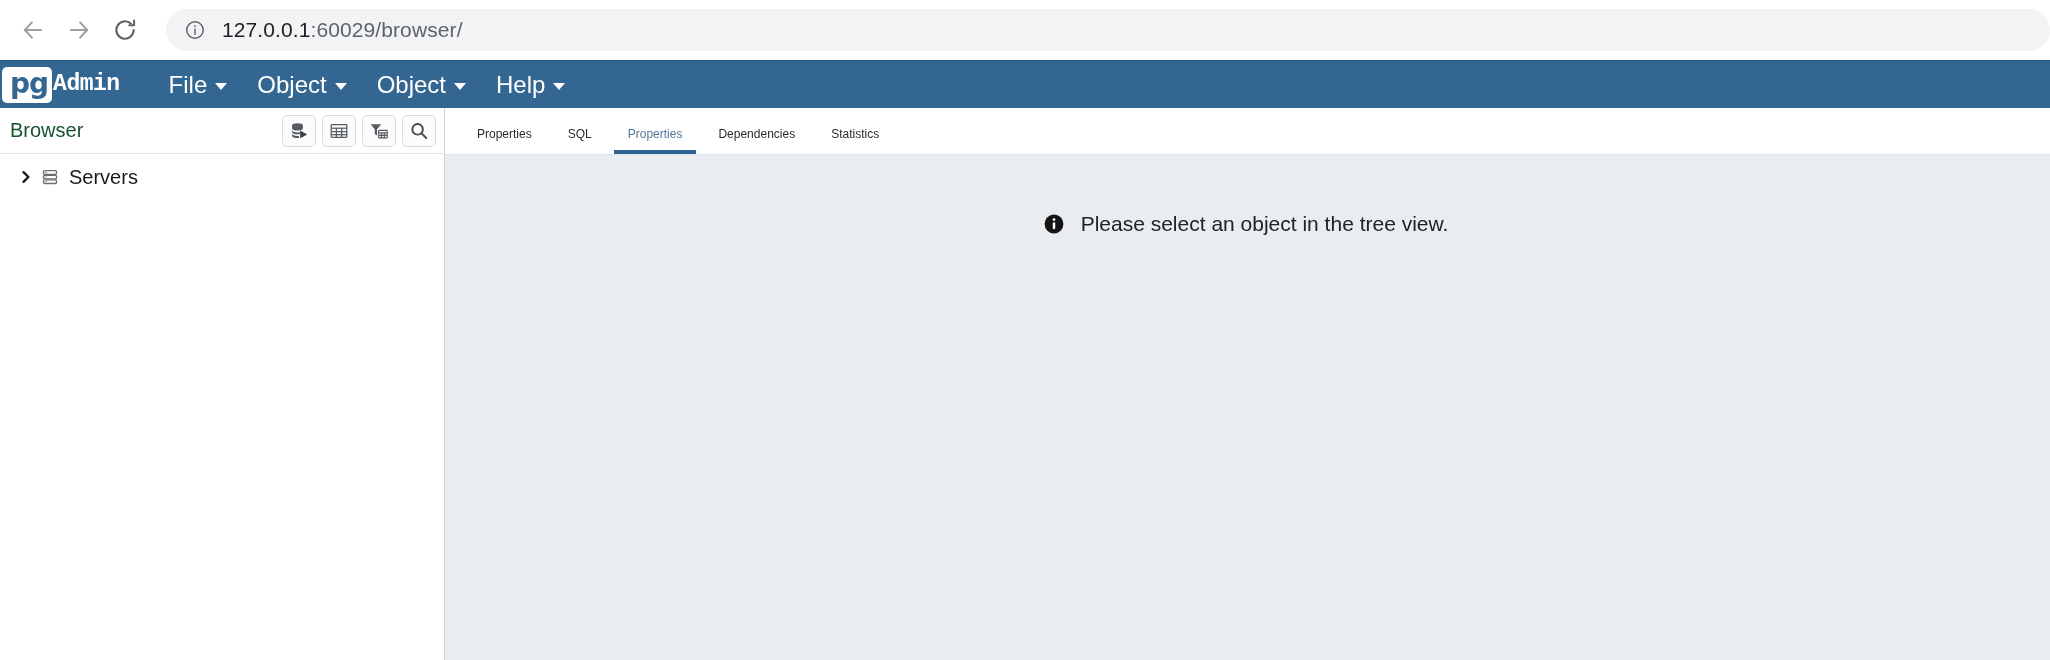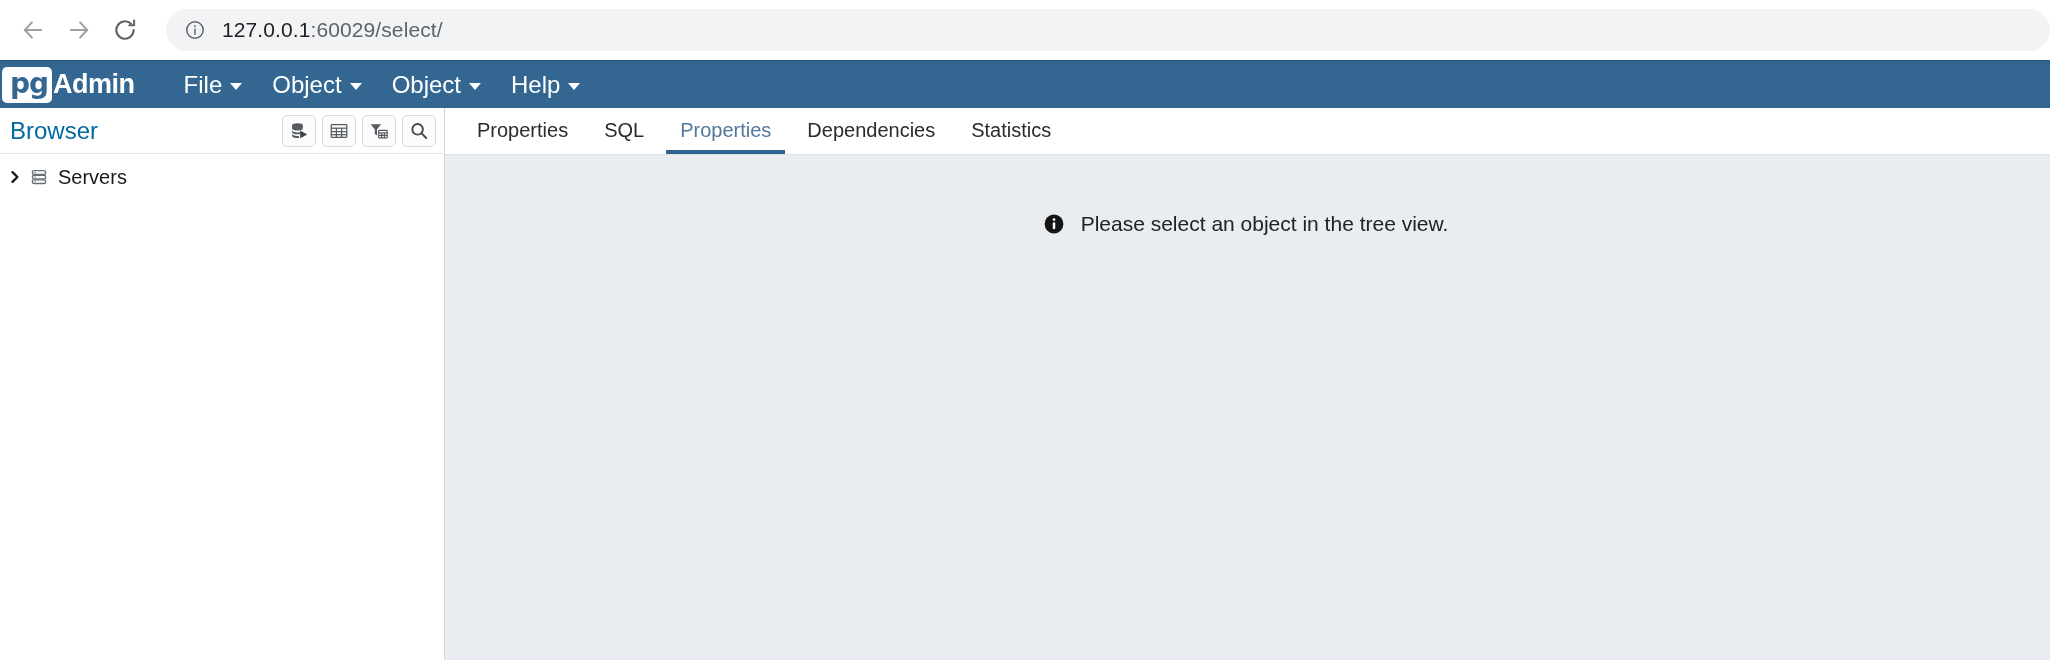--- a/index.html
+++ b/index.html
@@ -92,24 +92,24 @@
     font-size: 28px;
     line-height: 1;
     padding: 3px 4px 5px 8px;
     border-radius: 5px;
     font-family: "DejaVu Sans", sans-serif;
     letter-spacing: -1px;
   }
   .pg-logo-text {
     color: #ffffff;
     font-weight: bold;
-    font-size: 27px;
+    font-size: 23px;
     line-height: 1;
     margin-left: 1px;
-    font-family: Liberation Sans, sans-serif;
+    font-family: Liberation Mono, monospace;
     letter-spacing: -0.5px;
   }
 
   .menu-bar { display: flex; align-items: center; height: 48px; }
   .menu-item {
     display: flex;
     align-items: center;
     color: #ffffff;
     font-size: 24px;
     height: 48px;
@@ -148,41 +148,42 @@
 
   .browser-bar {
     height: 46px;
     flex: 0 0 46px;
     display: flex;
     align-items: center;
     padding: 0 8px 0 10px;
     border-bottom: 1px solid #e4e7ea;
   }
   .browser-title {
-    font-size: 24px;
-    color: #0369a1;
+    font-size: 20px;
+    color: #14532d;
     flex: 1 1 auto;
   }
   .tool-icons { display: flex; align-items: center; gap: 6px; }
   .tool-btn {
     width: 34px;
     height: 32px;
     border: 1px solid #d9dde1;
     border-radius: 5px;
     background: #fcfcfc;
     display: flex;
     align-items: center;
     justify-content: center;
   }
   .tool-btn svg { display: block; }
 
   .tree {
     flex: 1 1 auto;
     padding-top: 8px;
     overflow: hidden;
+    padding-left: 11px;
   }
   .tree-row {
     display: flex;
     align-items: center;
     height: 30px;
     padding-left: 4px;
     cursor: default;
   }
   .tree-chevron {
     width: 22px;
@@ -216,21 +217,21 @@
   .tab-bar {
     height: 47px;
     flex: 0 0 47px;
     background: #ffffff;
     display: flex;
     align-items: flex-end;
     padding-left: 18px;
     border-bottom: 1px solid #dfe3e7;
   }
   .tab {
-    font-size: 20px;
+    font-size: 12px;
     color: #2b2b2b;
     padding: 0 14px 10px 14px;
     margin-right: 8px;
     line-height: 1;
     border-bottom: 4px solid transparent;
     cursor: default;
     white-space: nowrap;
     margin-top: 24px;
   }
   .tab.active {
@@ -299,21 +300,21 @@
     </div>
 
     <div class="url-pill">
       <span class="url-info-icon">
         <svg width="22" height="22" viewBox="0 0 24 24" fill="none" stroke="#5f6368" stroke-width="1.6">
           <circle cx="12" cy="12" r="9"></circle>
           <line x1="12" y1="11" x2="12" y2="16.5" stroke-linecap="round"></line>
           <circle cx="12" cy="7.8" r="0.95" fill="#5f6368" stroke="none"></circle>
         </svg>
       </span>
-      <span class="url-text"><span class="host">127.0.0.1</span><span class="path">:60029/select/</span></span>
+      <span class="url-text"><span class="host">127.0.0.1</span><span class="path">:60029/browser/</span></span>
     </div>
   </div>
 
   <div class="pg-header">
 
     <div class="pg-logo">
       <span class="pg-logo-badge">pg</span>
       <span class="pg-logo-text">Admin</span>
     </div>
 

